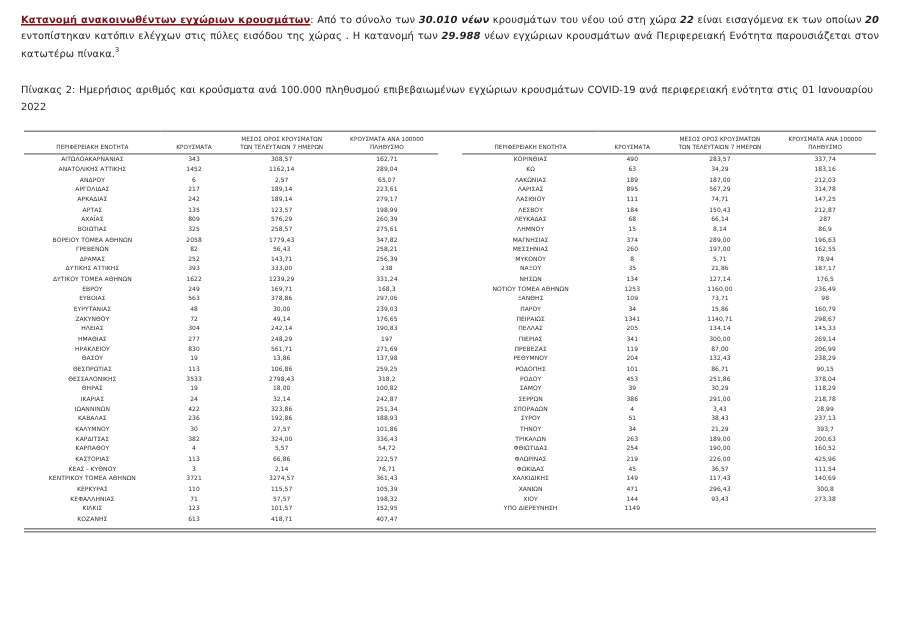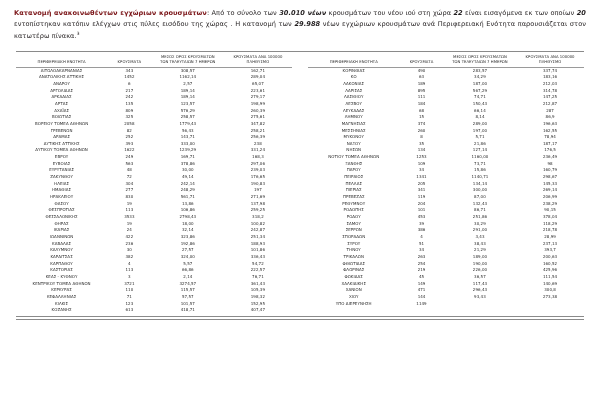--- a/index.html
+++ b/index.html
@@ -27,20 +27,21 @@
     font-size: 6.6px;
     line-height: 1.72;
     text-align: justify;
     color: #231f20;
     margin: 2px 0 0 0;
     letter-spacing: 0.01em;
   }
   .intro .lead {
     font-weight: bold;
     color: #7b1518;
+    text-decoration: underline;
   }
   .intro b {
     font-weight: bold;
     color: #231f20;
     font-style: italic;
   }
   .intro sup {
     font-size: 4.4px;
     vertical-align: super;
     line-height: 0;
@@ -116,20 +117,21 @@
 </style>
 </head>
 <body>
 
 <div class="page">
 
   <p class="intro">
     <span class="lead">Κατανομή ανακοινωθέντων εγχώριων κρουσμάτων</span><span>: Από το σύνολο των </span><b>30.010 νέων</b><span> κρουσμάτων του νέου ιού στη χώρα </span><b>22</b><span> είναι εισαγόμενα εκ των οποίων </span><b>20</b><span> εντοπίστηκαν κατόπιν ελέγχων στις πύλες εισόδου της χώρας .  Η κατανομή των </span><b>29.988</b><span> νέων εγχώριων κρουσμάτων ανά Περιφερειακή Ενότητα παρουσιάζεται στον κατωτέρω πίνακα.</span><sup>3</sup>
   </p>
 
+  <p class="caption">Πίνακας 2: Ημερήσιος αριθμός και κρούσματα ανά 100.000 πληθυσμού επιβεβαιωμένων εγχώριων κρουσμάτων COVID-19 ανά περιφερειακή ενότητα στις 01 Ιανουαρίου 2022</p>
 
   <div class="table-wrap">
     <table class="dual">
       <colgroup>
         <col class="c-name">
           <col class="c-cases">
           <col class="c-avg">
           <col class="c-per">
         <col class="c-gap">
         <col class="c-name">

